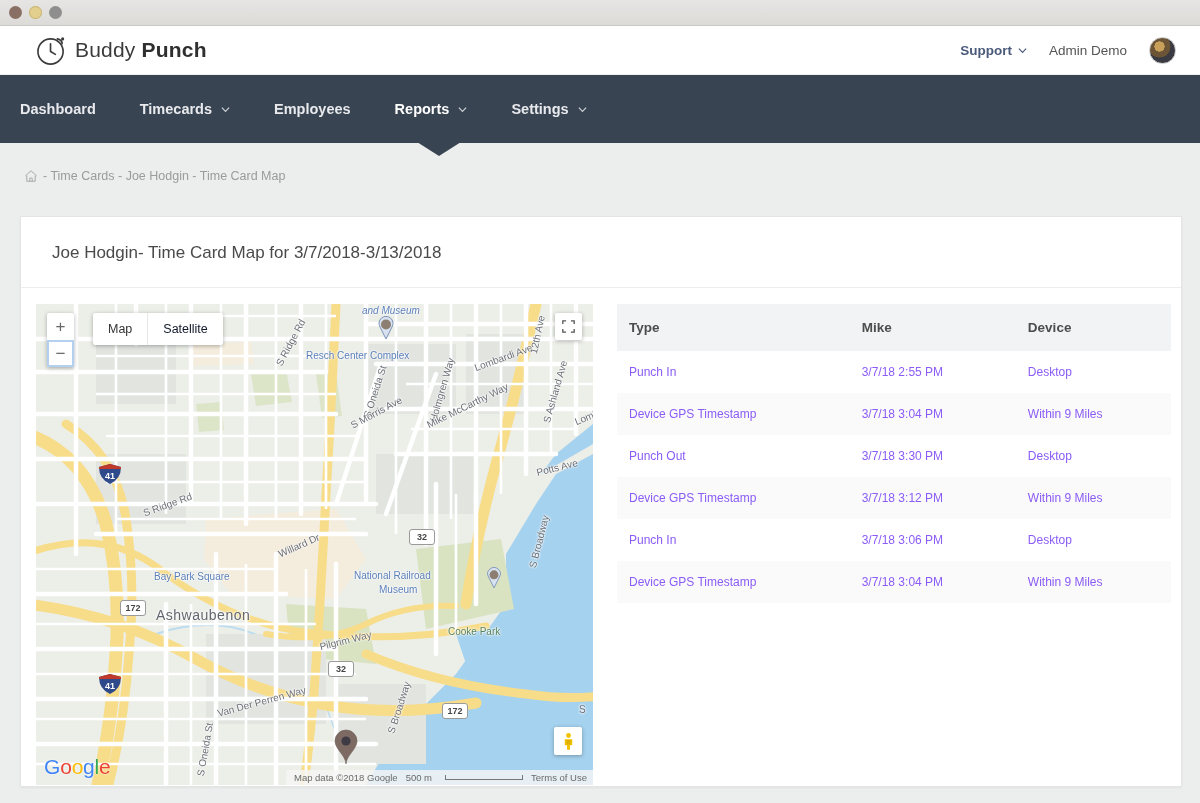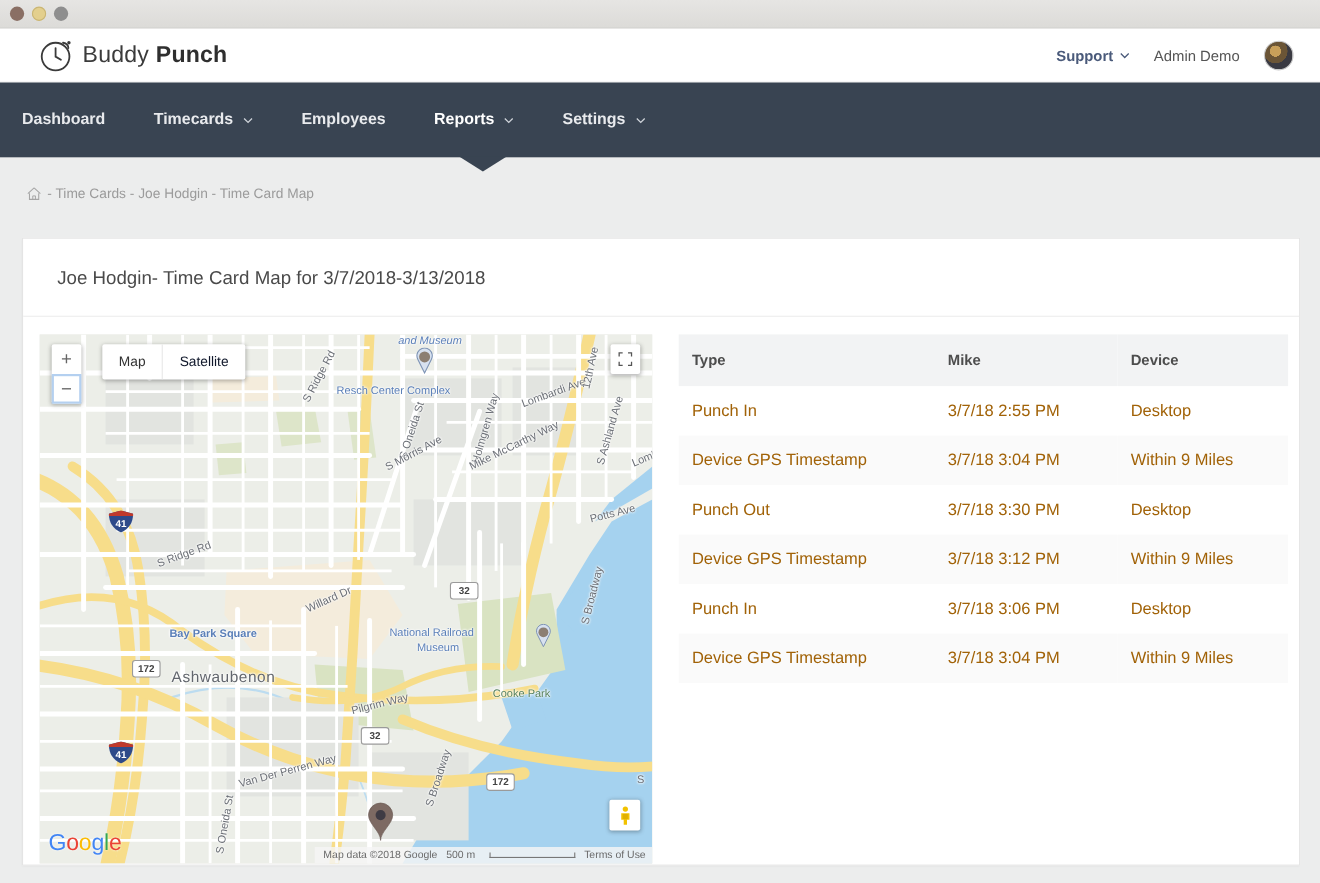--- a/index.html
+++ b/index.html
@@ -165,21 +165,21 @@
 
   
   .table-wrap { flex: 1 1 auto; padding-top: 0; }
   table { width: 100%; border-collapse: collapse; }
   thead th {
     background: #f2f3f4; text-align: left;
     font-size: 13.5px; font-weight: 700; color: #4d4d4d;
     padding: 16px 10px 16px 12px;
   }
   tbody td {
-    font-size: 15px; color: #a16207;
+    font-size: 12px; color: #8b5cf6;
     padding: 14px 10px 14px 12px;
   }
   tbody tr.alt td { background: #fafafa; }
   col.c-type { width: 42%; }
   col.c-time { width: 30%; }
   col.c-dev  { width: 28%; }
 </style>
 </head>
 <body>
 
@@ -373,21 +373,21 @@
       <div class="map-label" style="left:373px; top:80px;  transform:rotate(-74deg);">Holmgren Way</div>
       <div class="map-label" style="left:387px; top:96px;  transform:rotate(-26deg);">Mike McCarthy Way</div>
       <div class="map-label" style="left:437px; top:48px;  transform:rotate(-20deg);">Lombardi Ave</div>
       <div class="map-label" style="left:482px; top:25px;  transform:rotate(-78deg);">12th Ave</div>
 
       <div class="map-label" style="left:487px; top:82px;  transform:rotate(-74deg);">S Ashland Ave</div>
       <div class="map-label" style="left:537px; top:101px; transform:rotate(-22deg);">Lombardi Ave</div>
       <div class="map-label" style="left:500px; top:158px; transform:rotate(-14deg);">Potts Ave</div>
       <div class="map-label" style="left:106px; top:195px; transform:rotate(-20deg);">S Ridge Rd</div>
       <div class="map-label" style="left:241px; top:236px; transform:rotate(-24deg);">Willard Dr</div>
-      <div class="map-label poi" style="left:118px; top:267px;font-weight:bold;">Bay Park Square</div>
+      <div class="map-label poi" style="left:118px; top:267px;">Bay Park Square</div>
       <div class="map-label city" style="left:120px; top:303px;">Ashwaubenon</div>
       <div class="map-label poi" style="left:318px; top:266px;">National Railroad</div>
       <div class="map-label poi" style="left:343px; top:280px;">Museum</div>
       <div class="map-label park" style="left:412px; top:322px;">Cooke Park</div>
       <div class="map-label" style="left:476px; top:232px; transform:rotate(-76deg);">S Broadway</div>
 
       <div class="map-label" style="left:283px; top:331px; transform:rotate(-14deg);">Pilgrim Way</div>
       <div class="map-label" style="left:180px; top:392px; transform:rotate(-15deg);">Van Der Perren Way</div>
       <div class="map-label" style="left:336px; top:398px; transform:rotate(-72deg);">S Broadway</div>
       <div class="map-label" style="left:142px; top:440px; transform:rotate(-80deg);">S Oneida St</div>

